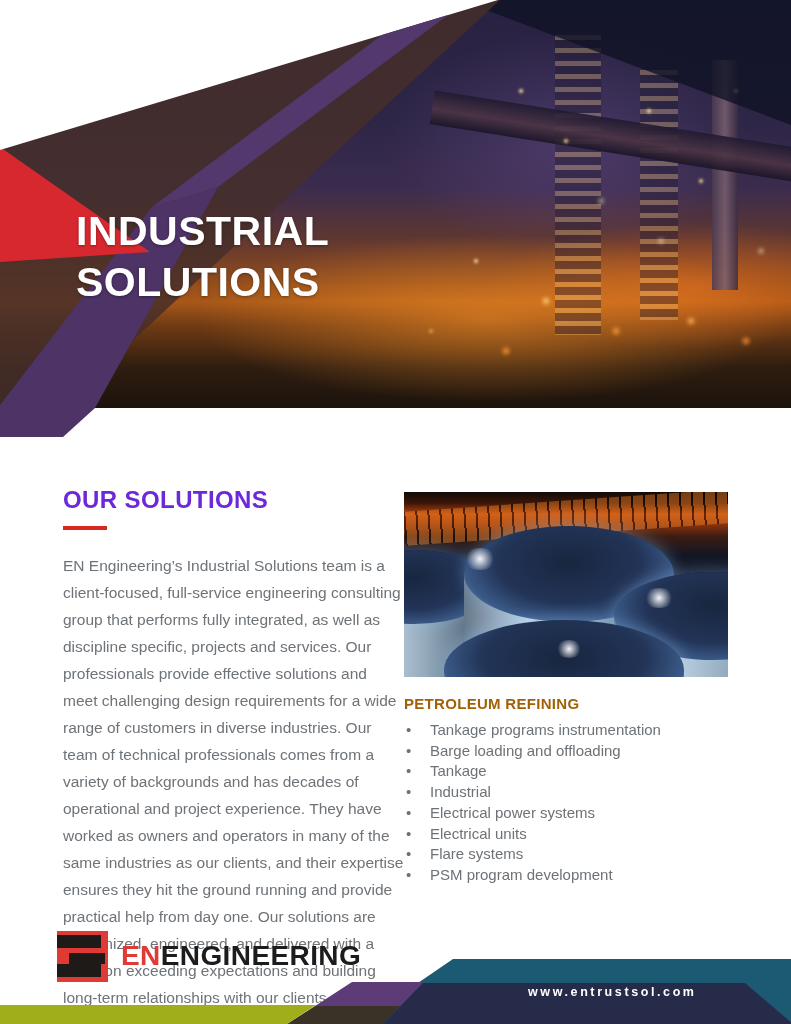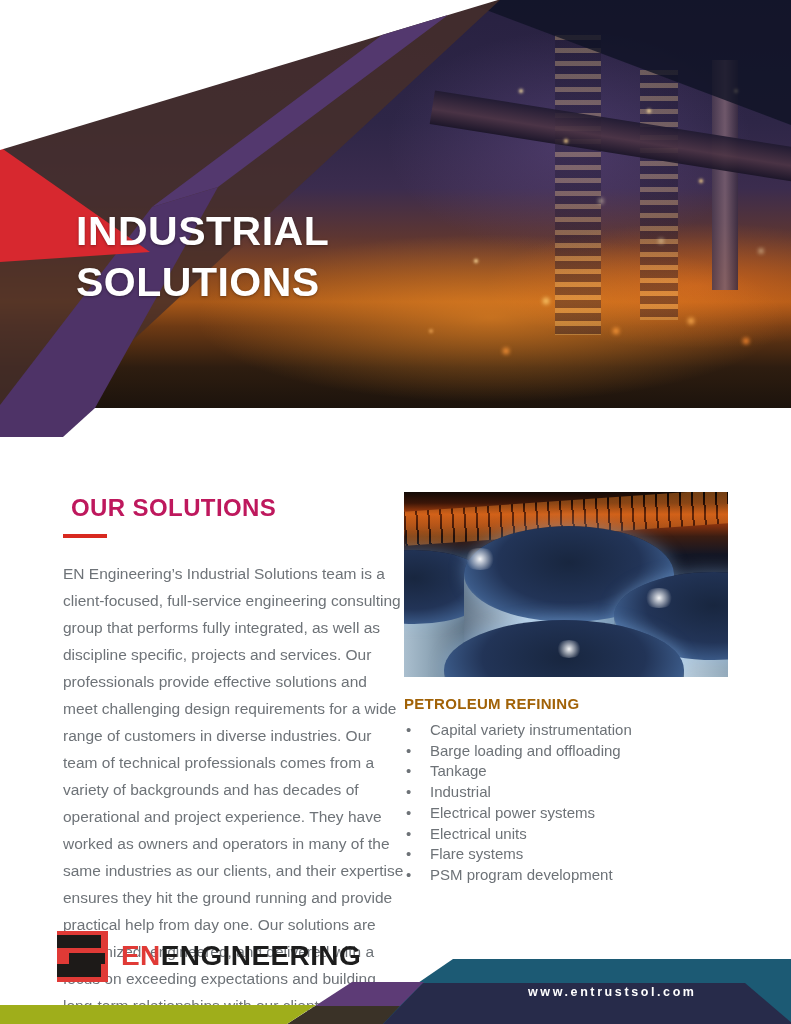--- a/index.html
+++ b/index.html
@@ -40,21 +40,21 @@
   .ov.whitecorner{height:408px;background:#ffffff;
     clip-path:polygon(0 0,498px 0,0 150px);}
   .ov.bandtop{height:408px;background:#53386e;
     clip-path:polygon(382px 35px,448px 15px,218px 187px,152px 207px);}
   .ov.bandbottom{background:#4e3367;
     clip-path:polygon(152px 207px,218px 187px,95px 408px,63px 437px,0 437px,0 405px);}
   .hero-title{position:absolute;left:76px;top:206px;color:#ffffff;font-weight:bold;
     font-size:41px;line-height:51px;letter-spacing:.5px;text-shadow:0 1px 3px rgba(0,0,0,.35);}
   
   .col-left{position:absolute;left:63px;top:486px;width:342px;}
-  .h-solutions{font-size:24px;font-weight:bold;color:#be185d;letter-spacing:.4px;margin:8px;}
+  .h-solutions{font-size:24px;font-weight:bold;color:#6d28d9;letter-spacing:.4px;margin:0;}
   .red-rule{width:44px;height:4px;background:#d8291f;margin-top:12px;}
   .body-copy{margin-top:22px;font-size:15.5px;line-height:27px;color:#6e7378;}
   .col-right{position:absolute;left:404px;top:492px;width:324px;}
   .tanks{position:relative;width:324px;height:185px;overflow:hidden;
     background:linear-gradient(180deg,#120a06 0%,#3c1608 6%,#b4440e 12%,#83300e 18%,#3c1d12 24%,#131624 34%,#0d1220 100%);}
   .catwalk{position:absolute;left:0;top:8px;width:340px;height:34px;transform:rotate(-4deg);
     background:repeating-linear-gradient(90deg, rgba(0,0,0,.55) 0 2px, rgba(255,140,40,.5) 2px 12px);opacity:.8;}
   .tank{position:absolute;}
   .tank .body{position:absolute;left:0;width:100%;
     background:linear-gradient(90deg,#66798c,#c2d4e2 30%,#92a9ba 58%,#55687a 88%);}
@@ -133,21 +133,21 @@
     <div class="tank" style="left:40px;top:128px;width:240px;height:60px;">
       <div class="body" style="top:50px;height:10px;"></div>
         <div class="roof" style="height:100px;"></div>
     </div>
     <div class="glow" style="left:58px;top:56px;width:36px;height:22px;"></div>
     <div class="glow" style="left:238px;top:96px;width:34px;height:20px;"></div>
     <div class="glow" style="left:150px;top:148px;width:30px;height:18px;"></div>
   </div>
   <h3 class="h-petro">PETROLEUM REFINING</h3>
   <ul class="petro-list">
-      <li><span>Capital variety instrumentation</span></li>
+      <li><span>Tankage programs instrumentation</span></li>
       <li><span>Barge loading and offloading</span></li>
       <li><span>Tankage</span></li>
       <li><span>Industrial</span></li>
       <li><span>Electrical power systems</span></li>
       <li><span>Electrical units</span></li>
       <li><span>Flare systems</span></li>
       <li><span>PSM program development</span></li>
     </ul>
 </div>
 

